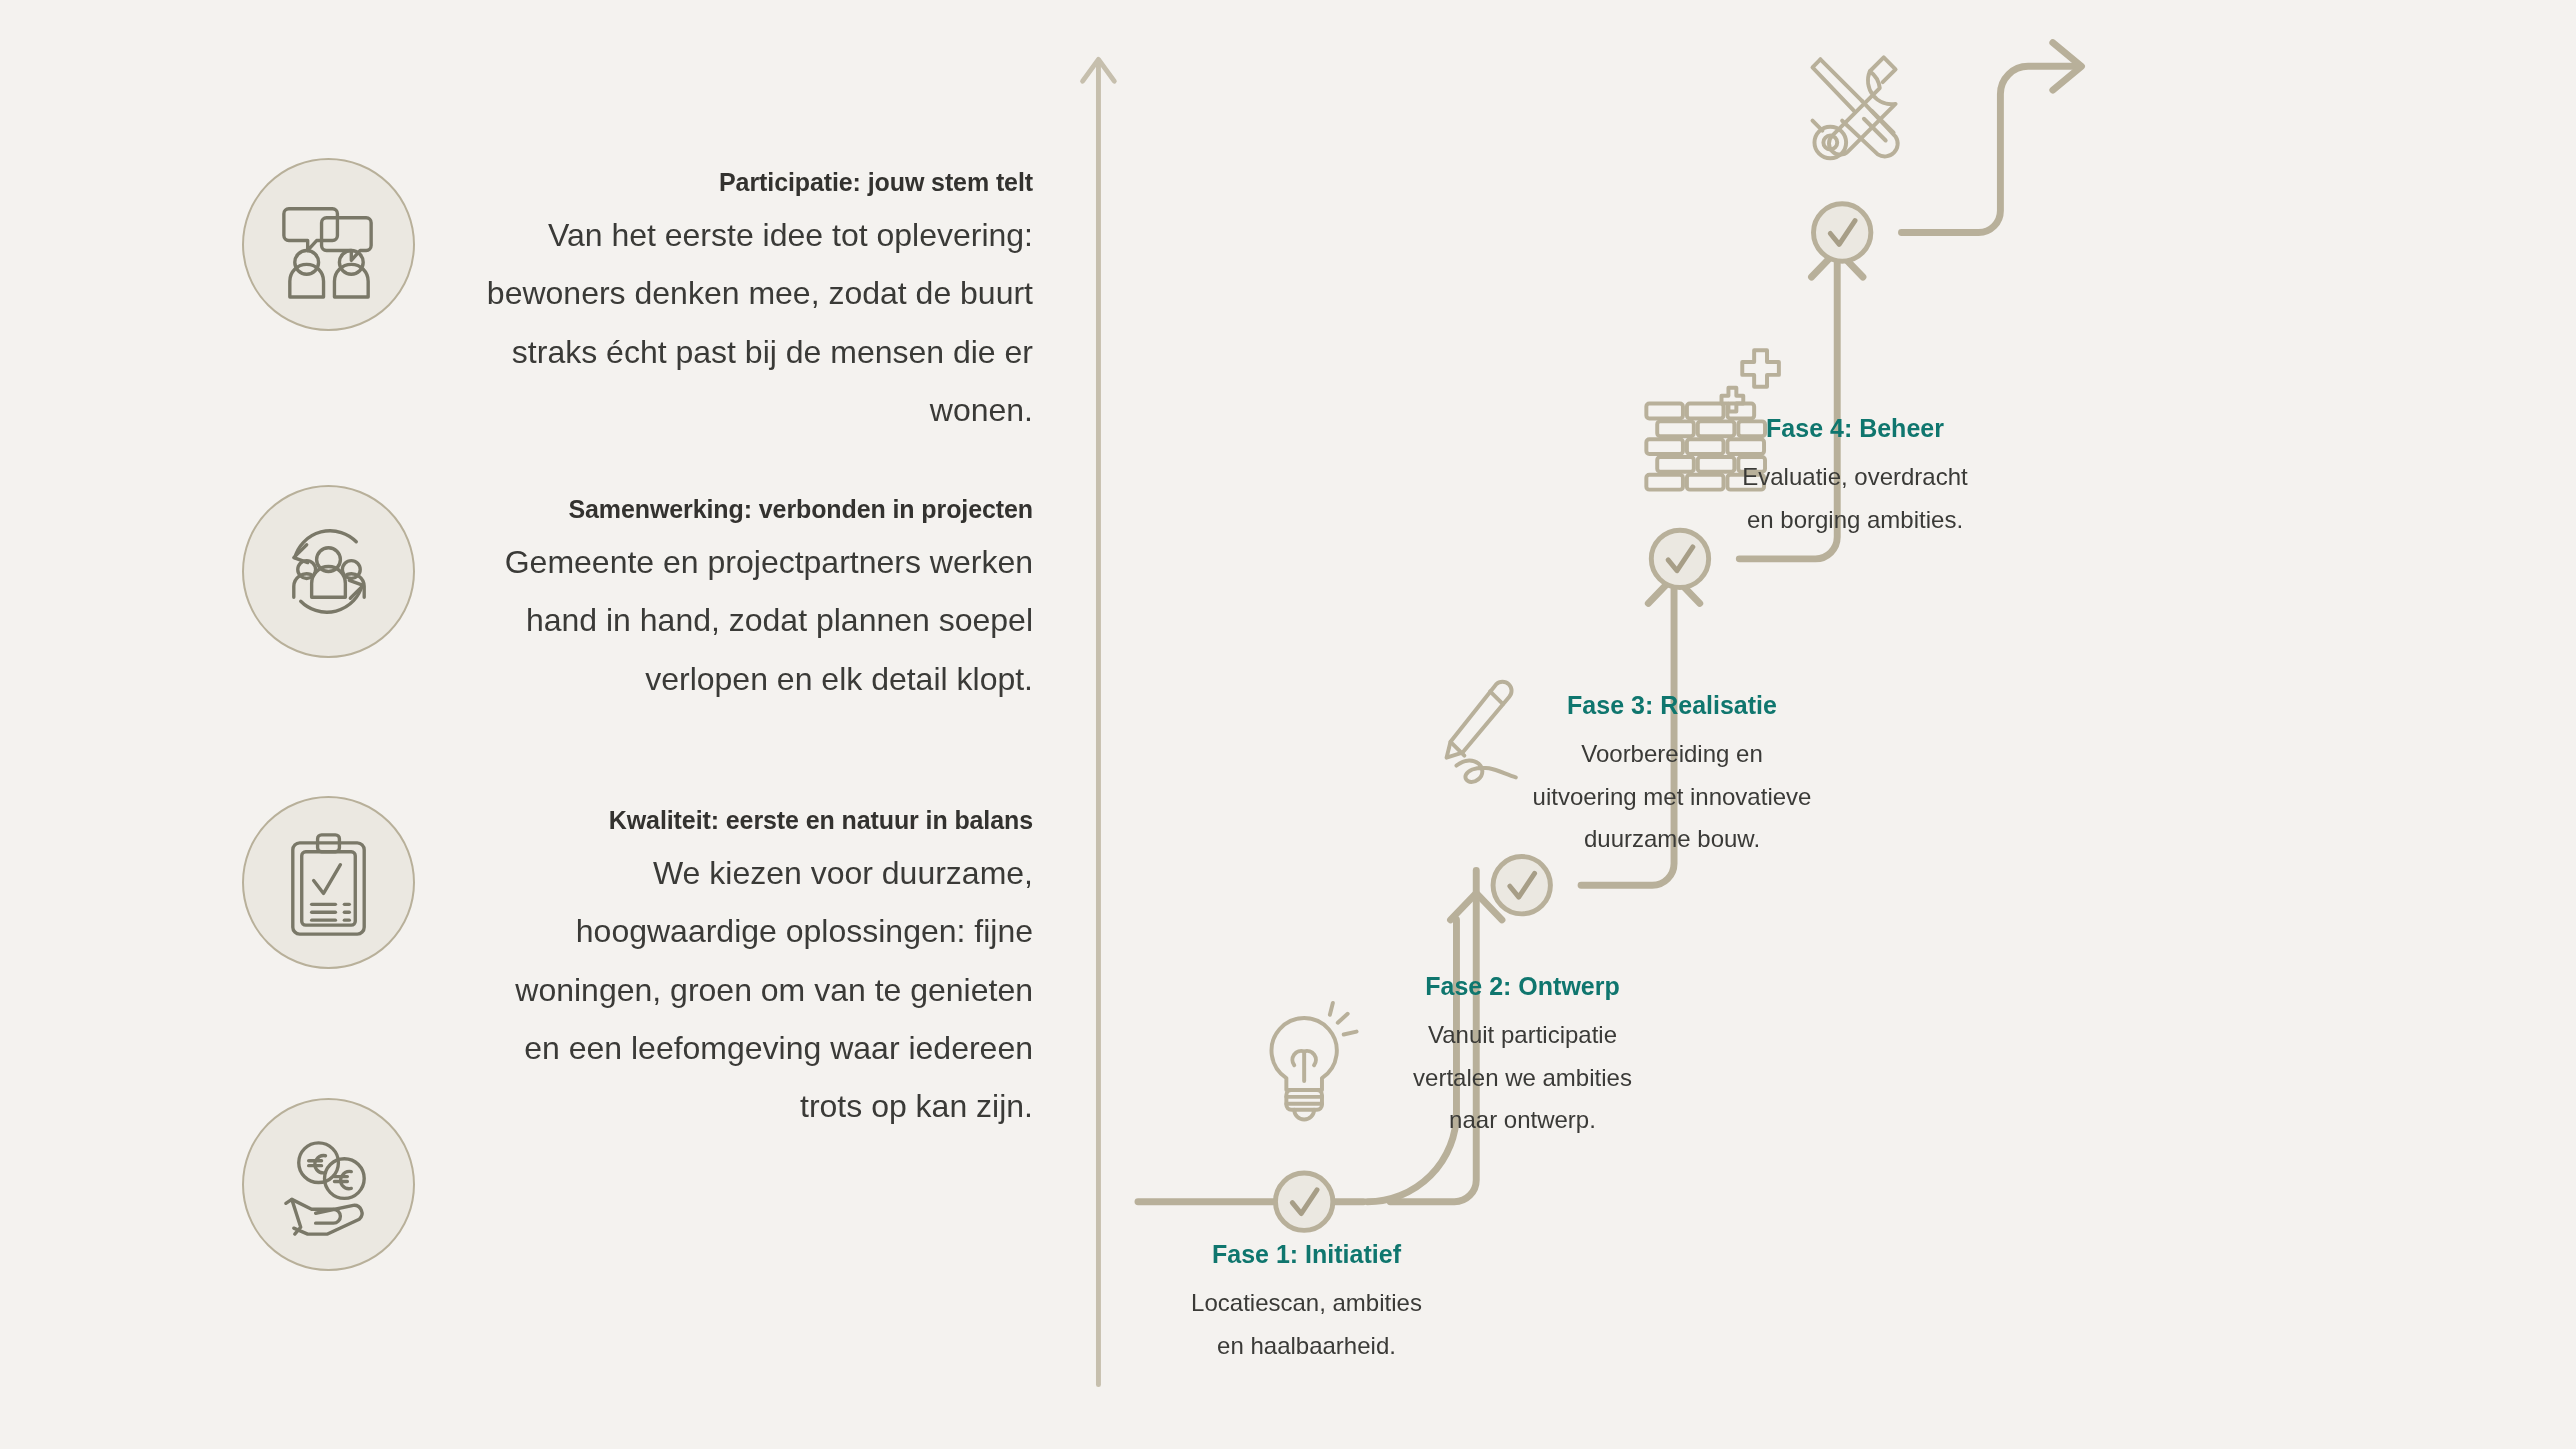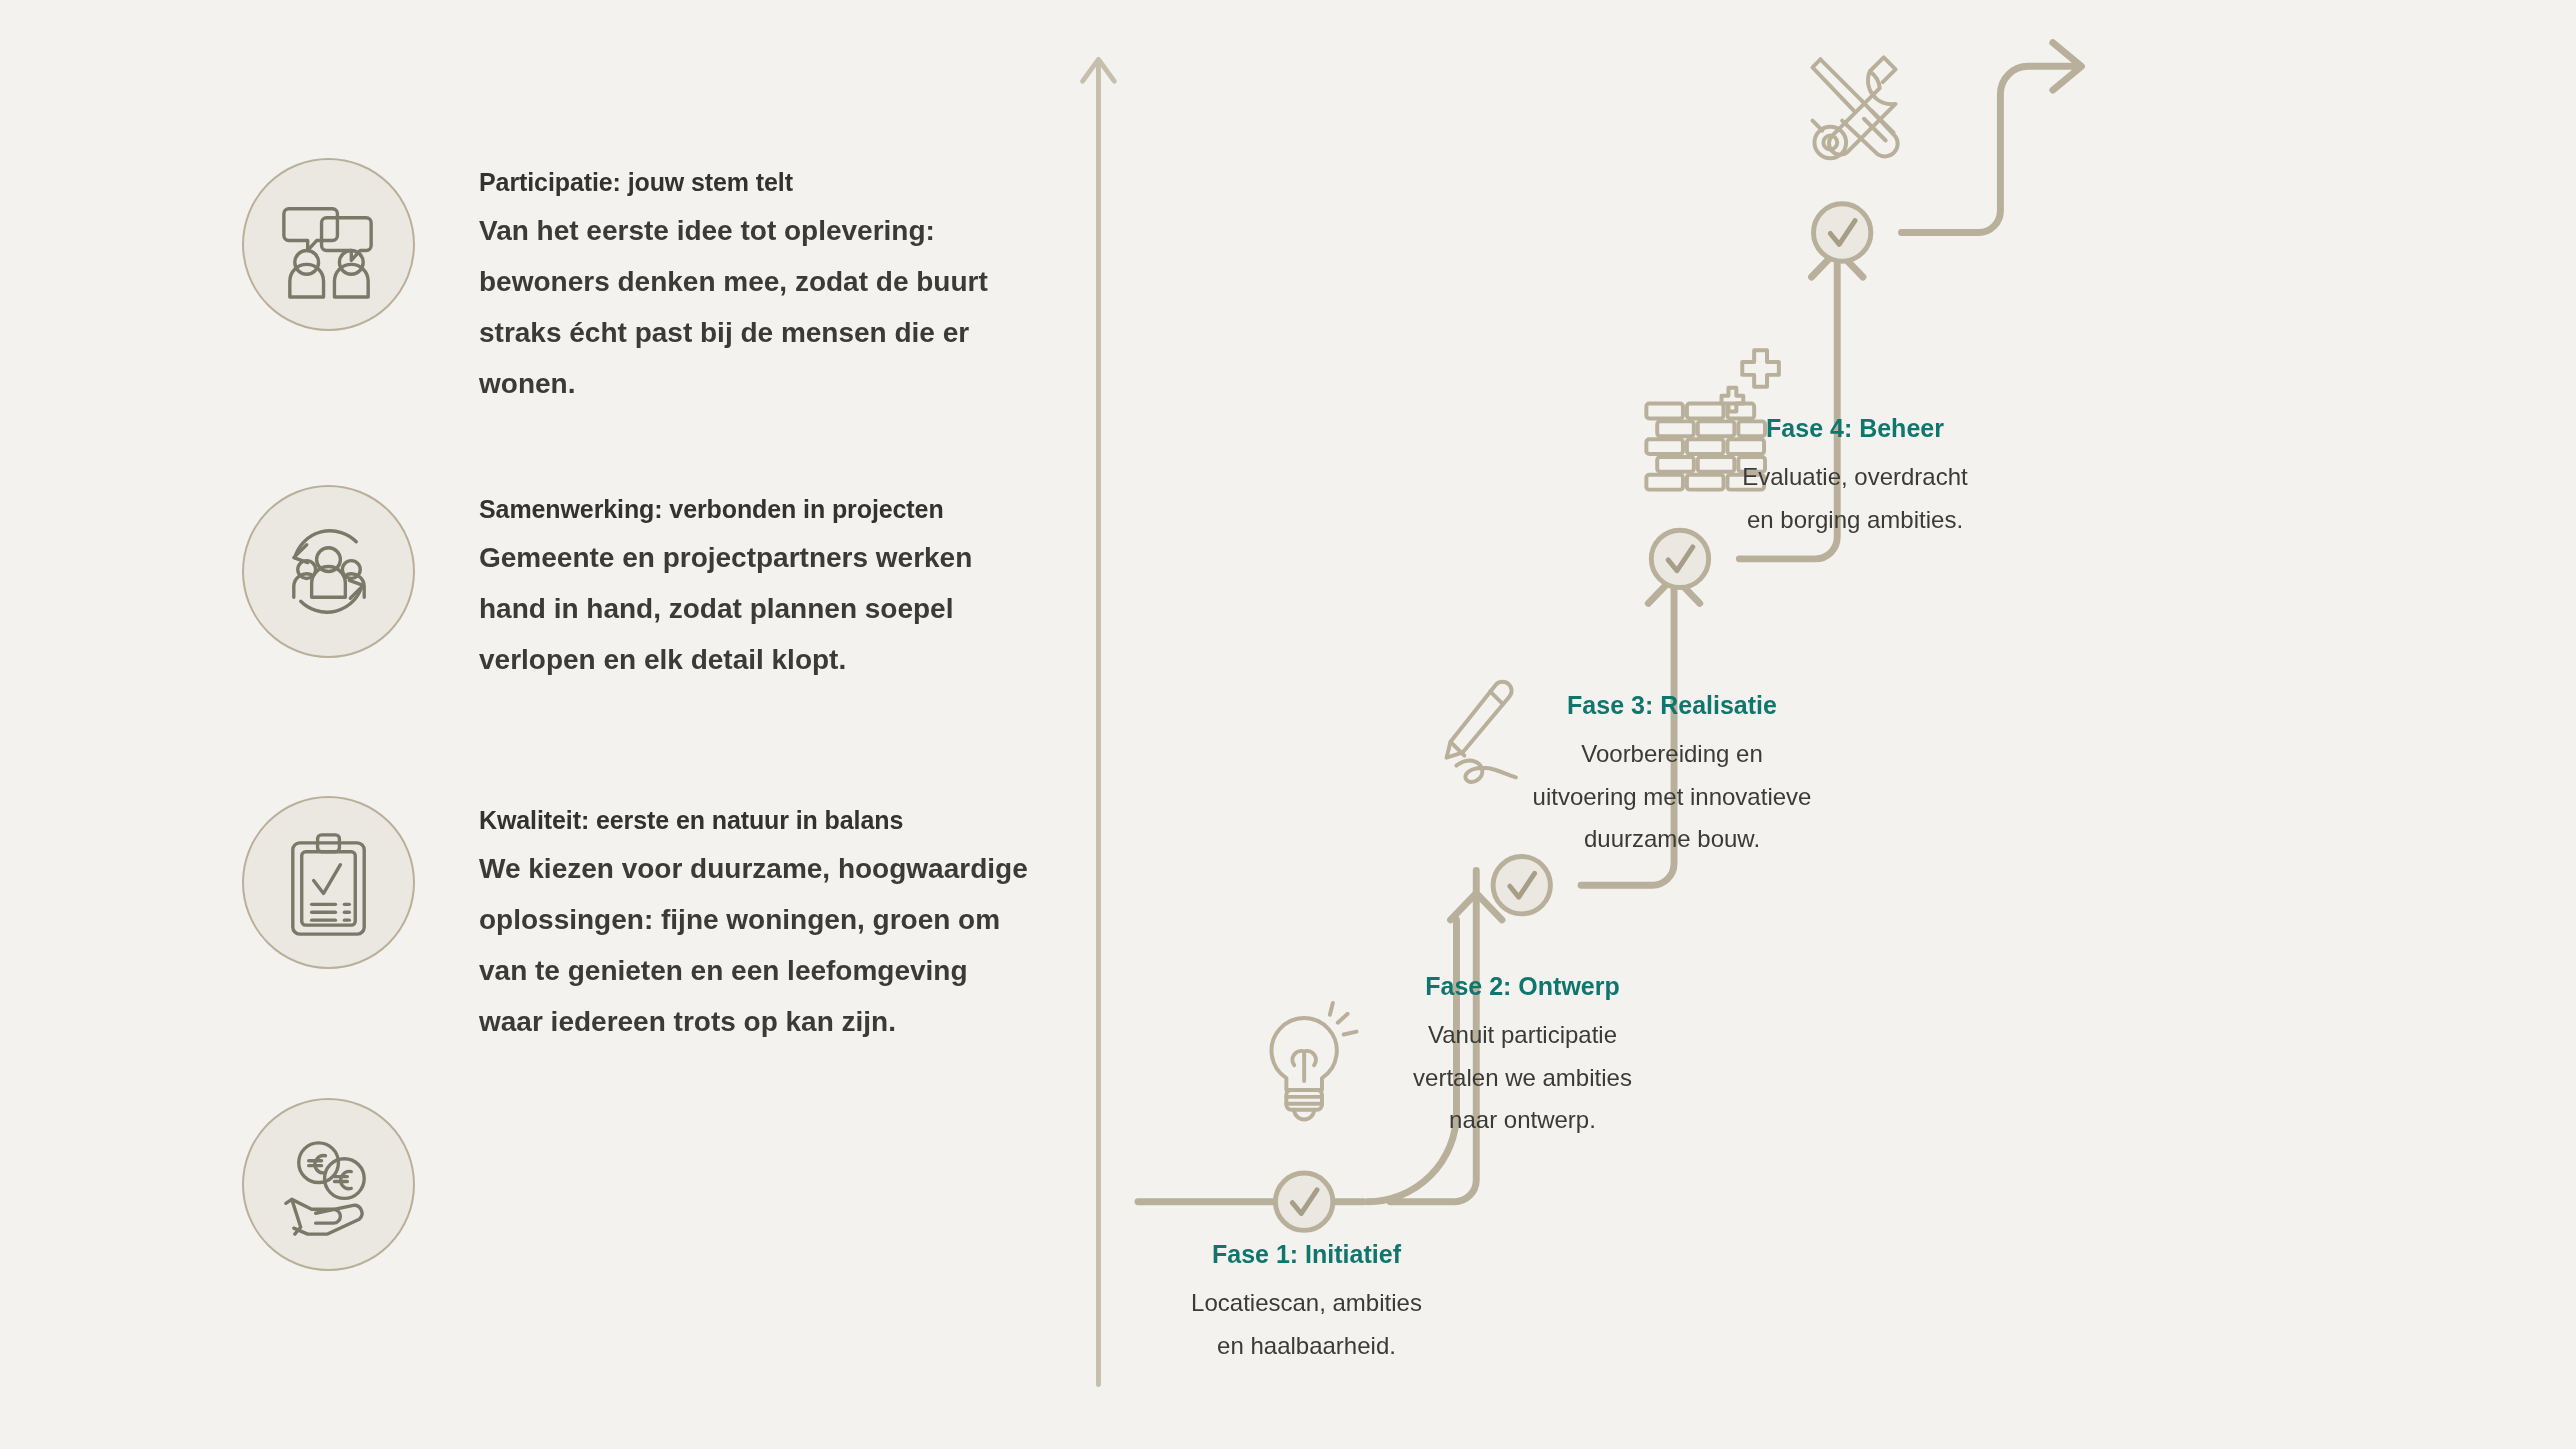--- a/index.html
+++ b/index.html
@@ -5,38 +5,38 @@
   html,body{margin:0;padding:0;}
   body{
     width:2576px;height:1449px;
     background:#f4f2ef;
     font-family:"Liberation Sans", sans-serif;
     overflow:hidden;position:relative;
   }
   .stage{position:absolute;inset:0;}
 
   
-  .features{position:absolute;left:0;top:0;width:1049px;height:1189px;}
+  .features{position:absolute;left:0;top:0;width:1049px;height:1189px;text-align:right;}
   .feature{position:absolute;display:flex;align-items:flex-start;}
   .feat-medallion{
     width:173px;height:173px;border-radius:50%;
     background:#ebe8e1;border:2px solid #b8b09a;
     box-sizing:border-box;flex:0 0 173px;
     display:flex;align-items:center;justify-content:center;
   }
   .feat-text{margin-left:64px;padding-top:6px;}
   .feat-title{
     font-size:25px;font-weight:700;color:#33322f;
     letter-spacing:-0.1px;line-height:1.45;margin:0 0 6px 0;
     max-width:554px;
   }
   .feat-title .lead{font-weight:700;}
   .feat-body{
-    font-size:28px;color:#3a3a37;line-height:1.82;
-    font-weight:700;margin:0;max-width:554px;
+    font-size:32px;color:#3a3a37;line-height:1.82;
+    font-weight:400;margin:0;max-width:554px;
   }
 
   
   .stair{position:absolute;left:1049px;top:0;width:1527px;height:1449px;}
   .stair svg{position:absolute;left:0;top:0;}
 
   .phase{position:absolute;text-align:center;}
   .phase-title{
     font-size:25px;font-weight:700;color:#0f766e;
     margin:0 0 10px 0;line-height:1.4;white-space:nowrap;

